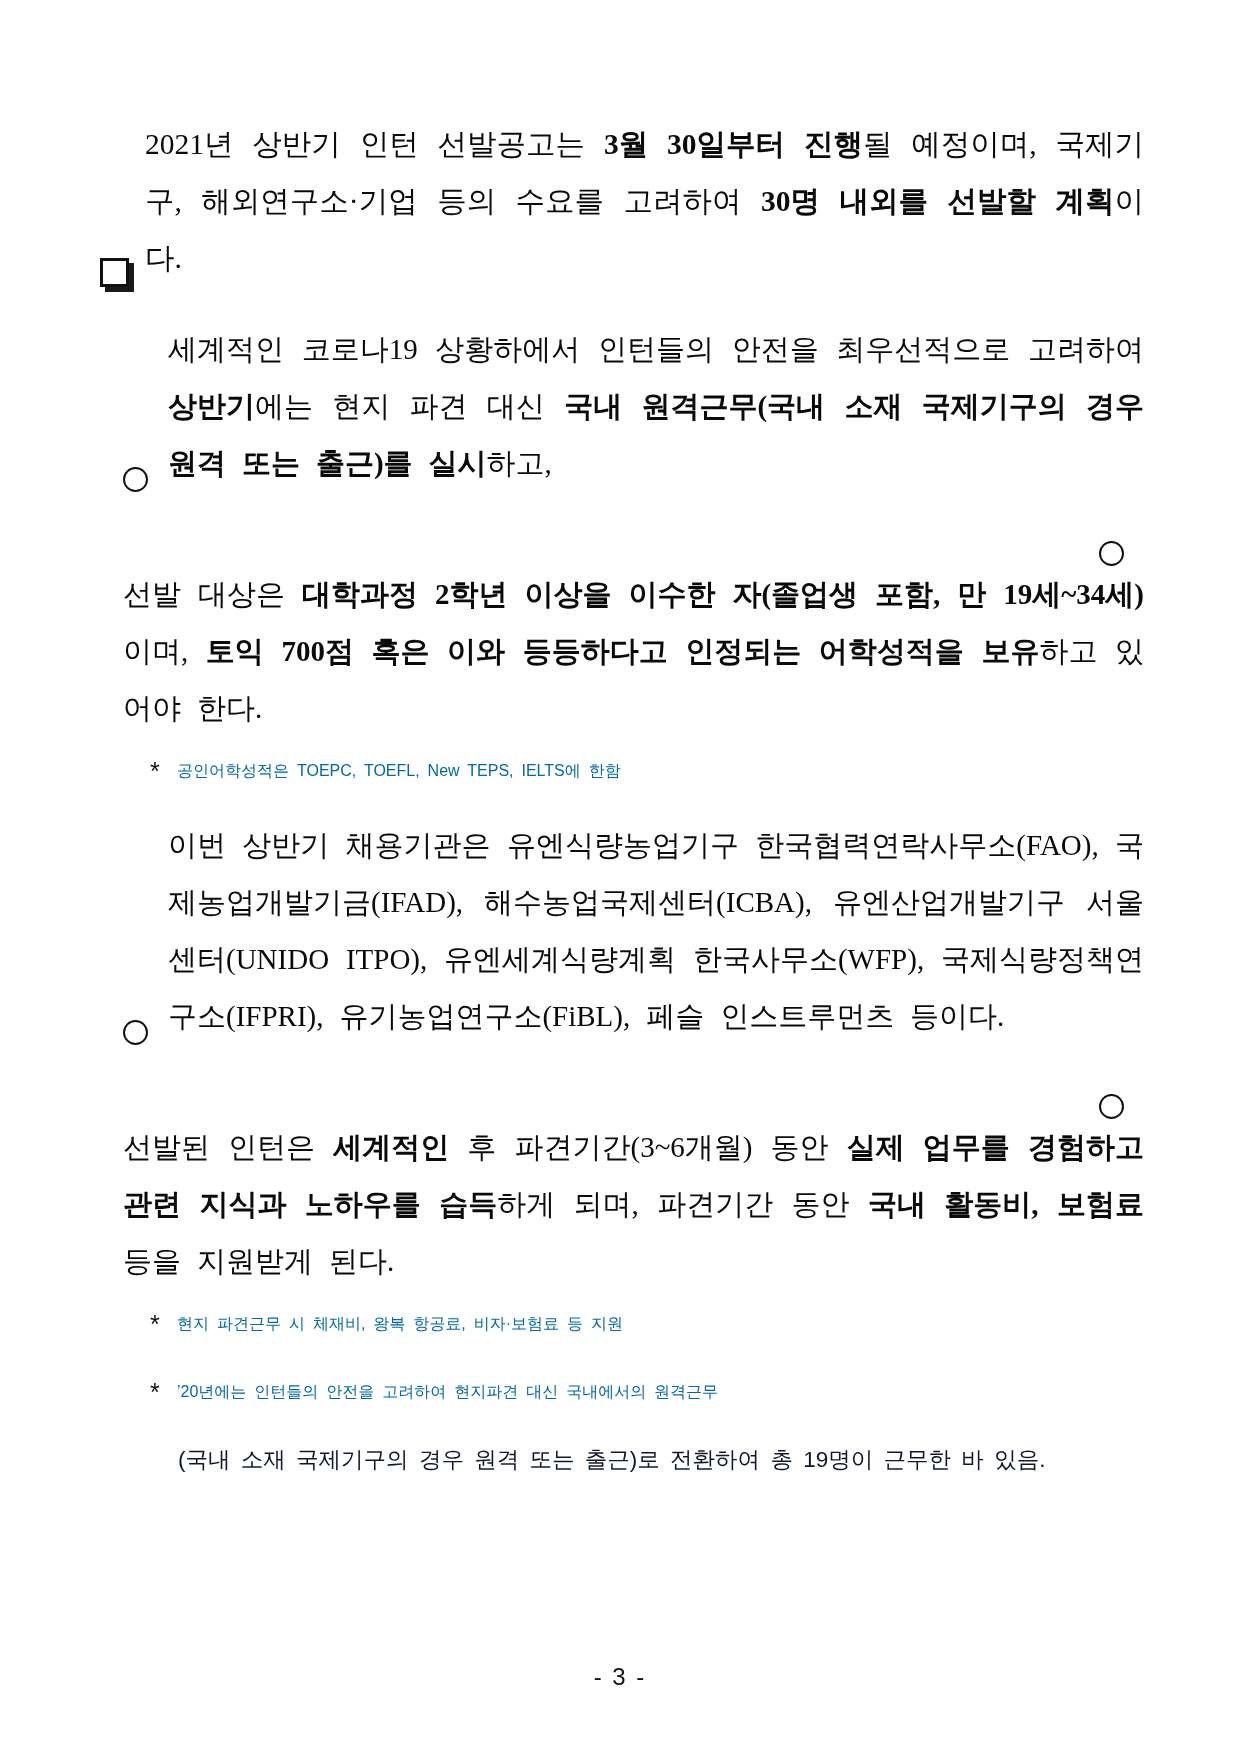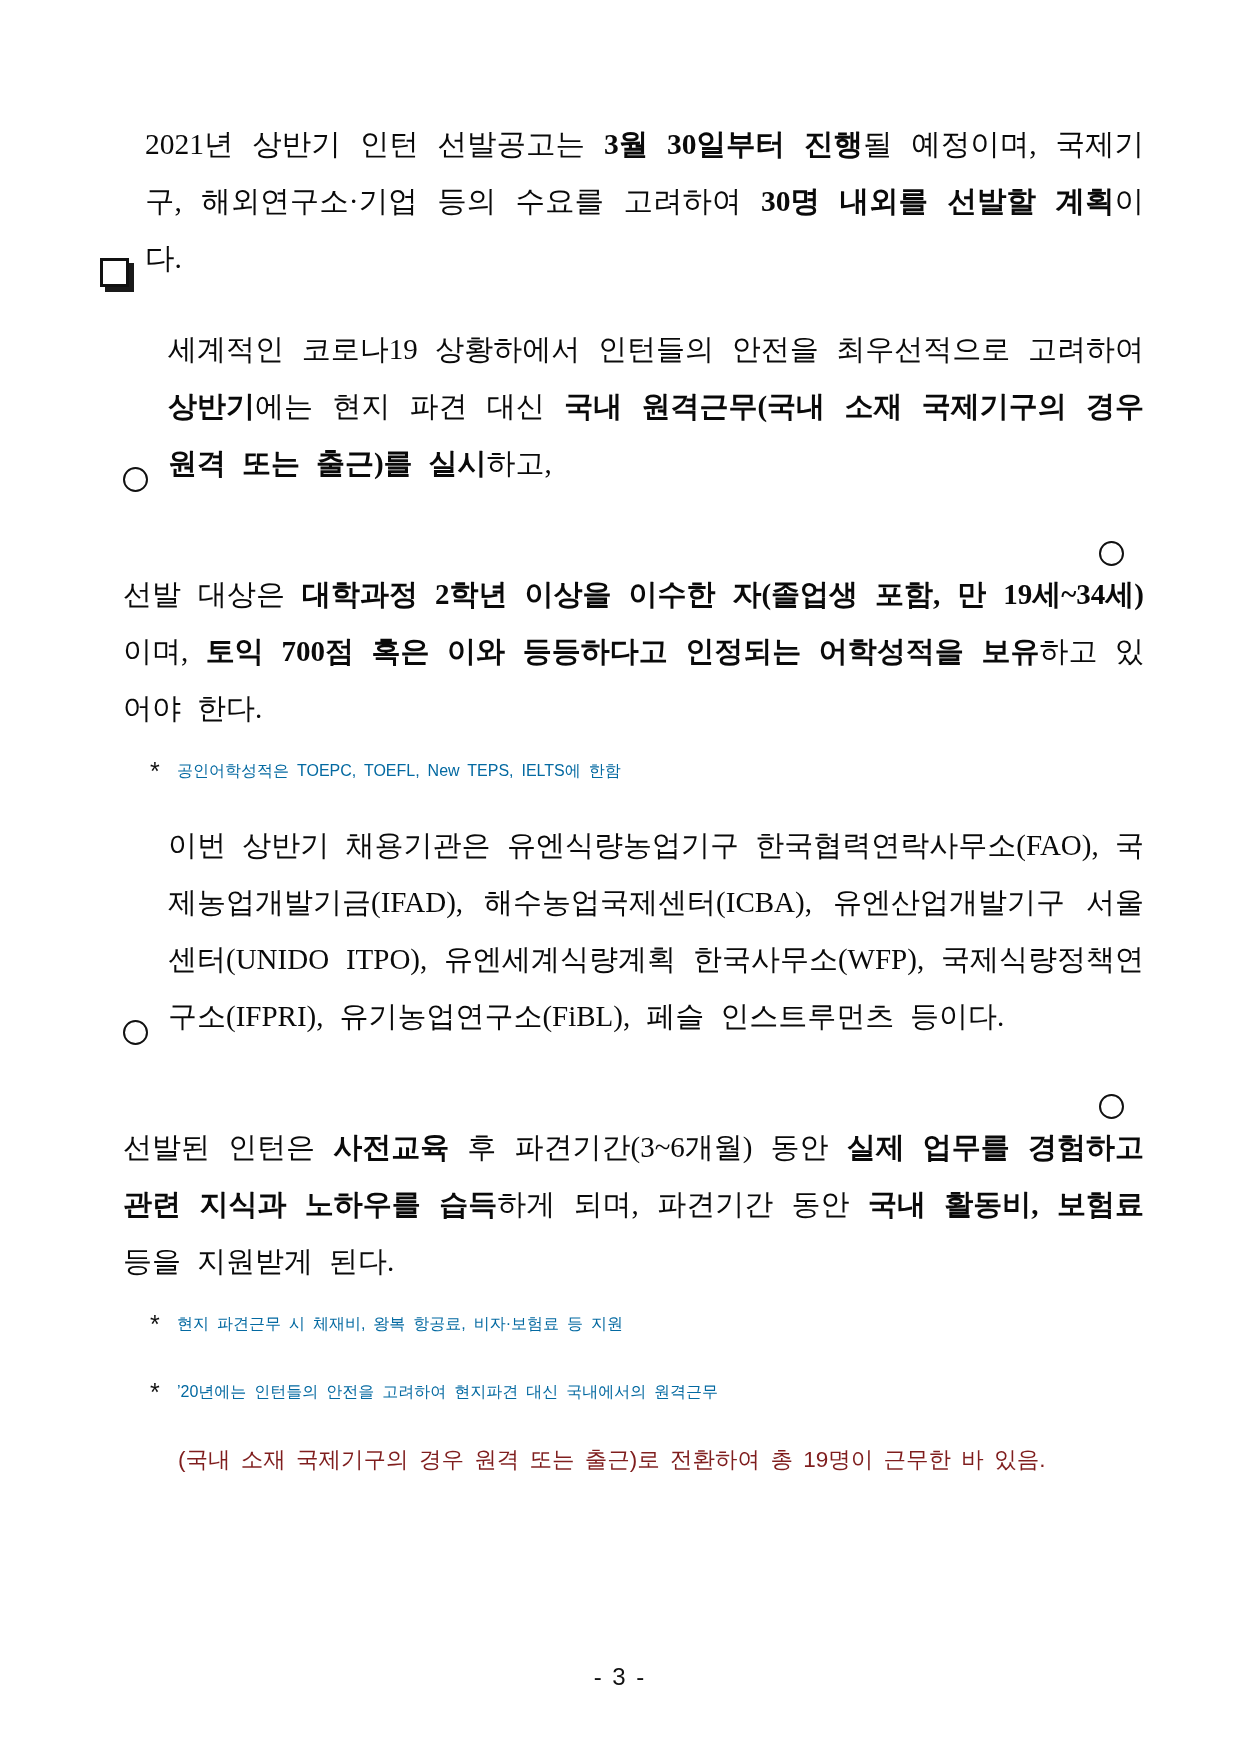--- a/index.html
+++ b/index.html
@@ -80,21 +80,21 @@
   .para.notecont {
     margin-left: 78px;
     margin-bottom: 0;
     font-family: "Liberation Sans", "DejaVu Sans", sans-serif;
   }
   .para.notecont .text {
     font-size: 22.5px;
     line-height: 44px;
     text-align: left;
     word-spacing: 0.18em;
-    color: #7f1d1d;
+    color: #0f172a;
   }
 
   
   .para.circle.pre-note, .para.square.pre-note { margin-bottom: 12px; flex-direction: column; }
 
   .footer {
     position: absolute;
     left: 0; right: 0;
     bottom: 62px;
     text-align: center;
@@ -134,21 +134,21 @@
       <div class="para circle">
         <span class="bullet-box">
           <span class="ci"></span>
         </span>
         <span class="text"><span class="reg">이번 상반기 채용기관은 유엔식량농업기구 한국협력연락사무소(FAO), 국제농업개발기금(IFAD), 해수농업국제센터(ICBA), 유엔산업개발기구 서울센터(UNIDO ITPO), 유엔세계식량계획 한국사무소(WFP), 국제식량정책연구소(IFPRI), 유기농업연구소(FiBL), 페슬 인스트루먼츠 등이다.</span></span>
       </div>
       <div class="para circle pre-note">
         <span class="bullet-box">
           <span class="ci"></span>
         </span>
-        <span class="text"><span class="reg">선발된 인턴은 </span><span class="bold">사전교육</span><span class="reg"> 후 파견기간(3~6개월) 동안 </span><span class="bold">실제 업무를 경험하고 관련 지식과 노하우를 습득</span><span class="reg">하게 되며, 파견기간 동안 </span><span class="bold">국내 활동비, 보험료</span><span class="reg"> 등을 지원받게 된다.</span></span>
+        <span class="text"><span class="reg">선발된 인턴은 </span><span class="bold">세계적인</span><span class="reg"> 후 파견기간(3~6개월) 동안 </span><span class="bold">실제 업무를 경험하고 관련 지식과 노하우를 습득</span><span class="reg">하게 되며, 파견기간 동안 </span><span class="bold">국내 활동비, 보험료</span><span class="reg"> 등을 지원받게 된다.</span></span>
       </div>
       <div class="para note">
         <span class="bullet-box">*</span>
         <span class="text"><span class="reg">현지 파견근무 시 체재비, 왕복 항공료, 비자·보험료 등 지원</span></span>
       </div>
       <div class="para note">
         <span class="bullet-box">*</span>
         <span class="text"><span class="reg">’20년에는 인턴들의 안전을 고려하여 현지파견 대신 국내에서의 원격근무</span></span>
       </div>
       <div class="para notecont">

